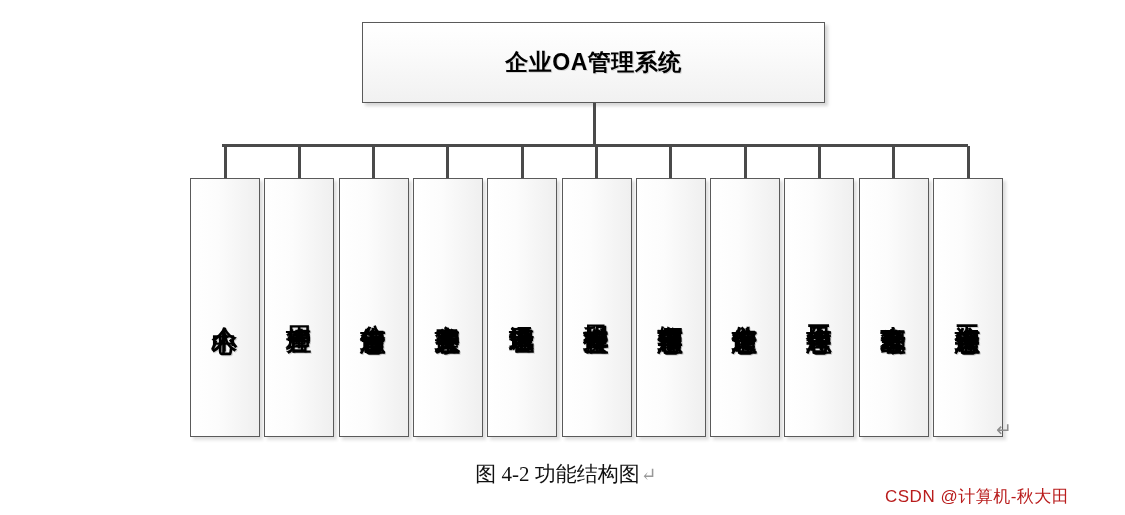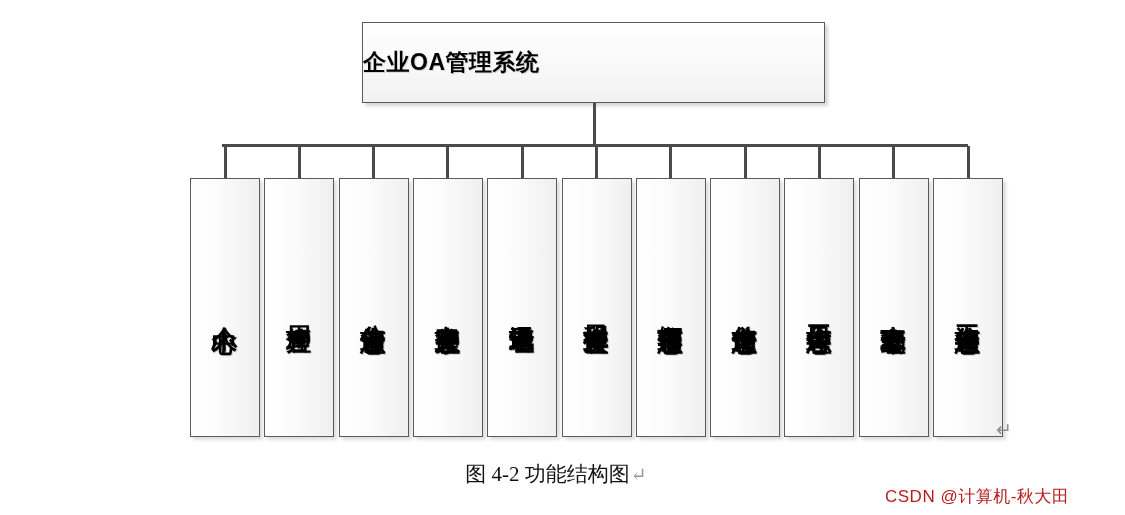--- a/index.html
+++ b/index.html
@@ -30,20 +30,21 @@
     left: 362px;
     top: 22px;
     width: 463px;
     height: 81px;
     box-sizing: border-box;
     border: 1px solid #5a5a5a;
     background: linear-gradient(to bottom, #ffffff 0%, #fbfbfb 35%, #f1f1f1 100%);
     box-shadow: 3px 3px 3px rgba(140, 140, 140, 0.35);
     display: flex;
     align-items: center;
+    justify-content: center;
   }
   .root-label {
     font-size: 23px;
     font-weight: bold;
     letter-spacing: 0.5px;
     color: #000000;
     white-space: nowrap;
     text-shadow: 1px 1px 0 rgba(120,120,120,0.25);
   }
 
@@ -92,21 +93,21 @@
     line-height: 1.04;
     letter-spacing: 1px;
     color: #000000;
     text-shadow: 1px 1px 0 rgba(120,120,120,0.28);
     white-space: nowrap;
   }
 
   
   .caption {
     position: absolute;
-    left: 2px;
+    left: 12px;
     top: 460px;
     width: 1108px;
     text-align: center;
     font-family: "Liberation Serif", "DejaVu Serif", serif;
     font-size: 21px;
     color: #111111;
     white-space: nowrap;
   }
   .caption .pilcrow {
     color: #999999;

